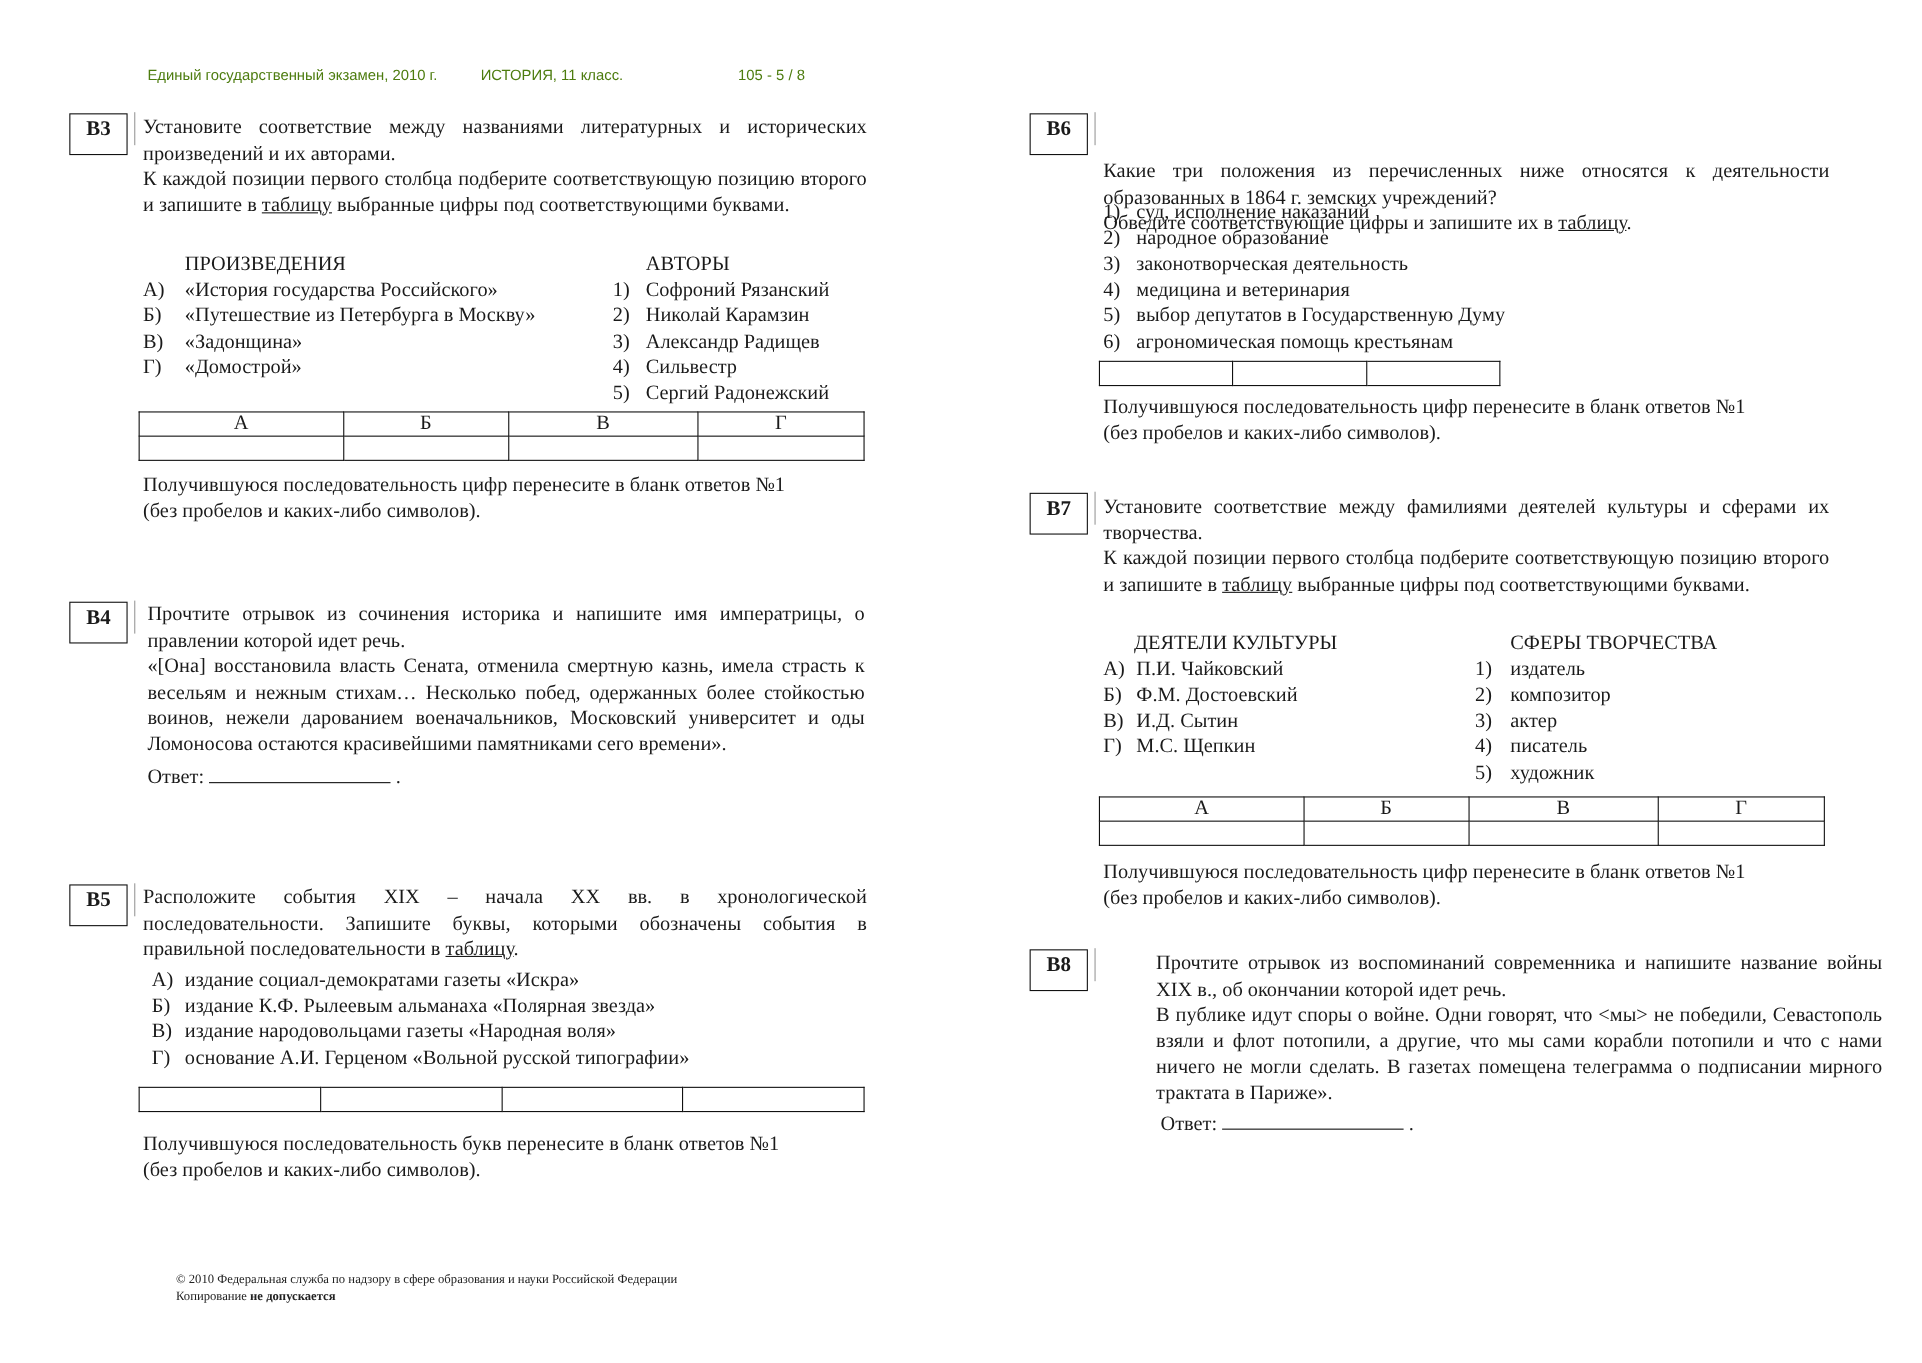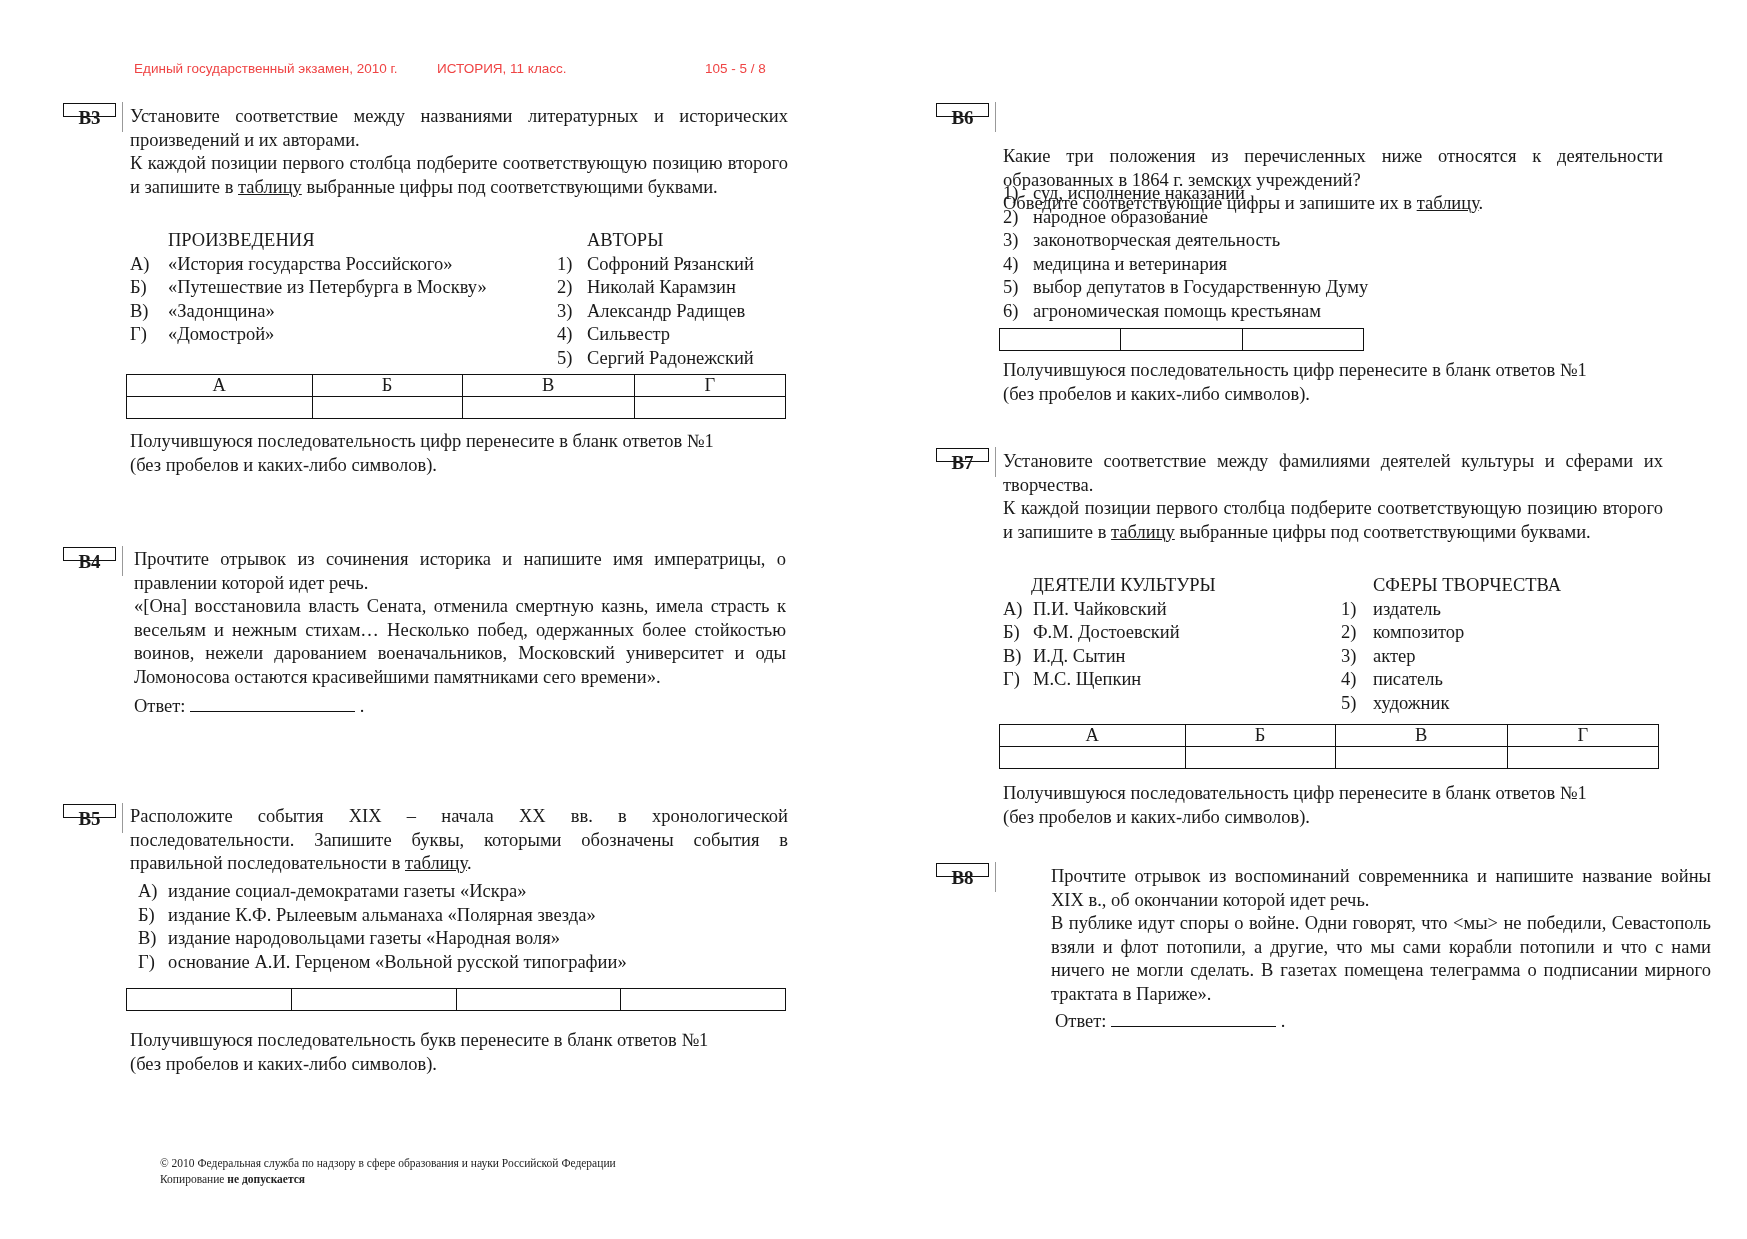--- a/index.html
+++ b/index.html
@@ -1,41 +1,41 @@
 <!DOCTYPE html>
 <html><head>
 <meta charset="utf-8">
 <style>
   html, body { margin:0; padding:0; background:#ffffff; }
   body { width:1747px; height:1239px; position:relative; overflow:hidden;
          font-family:"Liberation Serif", serif; color:#1a1a1a; font-size:18.5px; }
   .abs { position:absolute; }
-  .hdr { font-family:"Liberation Sans", sans-serif; font-size:13.5px; color:#ef4444; top:61px; }
-  .qbox { position:absolute; width:53px; height:14px; border:1.5px solid #111; box-sizing:border-box;
+  .hdr { font-family:"Liberation Sans", sans-serif; font-size:13.5px; color:#4d7c0f; top:61px; }
+  .qbox { position:absolute; width:53px; height:38px; border:1.5px solid #111; box-sizing:border-box;
           font-weight:bold; font-size:19px; text-align:center; line-height:27px; }
   .qbox::after { content:""; position:absolute; right:-8px; top:-2px; height:30px; border-left:1px solid #999; }
   .col { position:absolute; line-height:23.5px; text-align:justify; }
   .col p { margin:0; }
   .u { text-decoration:underline; }
   .list { margin:0; padding:0; list-style:none; }
   .list li { display:flex; }
   .list .k { display:inline-block; width:38px; }
   .list.b .k { width:30px; }
   table.ans { border-collapse:collapse; position:absolute; }
   table.ans td { border:1.5px solid #111; height:21px; text-align:center; font-size:18.5px; padding:0; line-height:21px; }
   .answer-line { display:inline-block; width:165px; border-bottom:1px solid #111; height:18px; vertical-align:baseline; }
   .foot { position:absolute; font-size:11.5px; text-align:left; width:600px; line-height:16px; color:#222; }
 </style>
 </head>
 <body>
 
 <div>
   <span class="abs hdr" style="left:134px;">Единый государственный экзамен, 2010 г.</span>
   <span class="abs hdr" style="left:437px;">ИСТОРИЯ,  11  класс.</span>
-  <span class="abs hdr" style="left:671px;margin-left:34px;">105 - 5 / 8</span>
+  <span class="abs hdr" style="left:671px;">105 - 5 / 8</span>
 </div>
 
 <section>
   <div class="qbox" style="left:63px;top:103px;">В3</div>
   <div class="col" style="left:130px;top:105px;width:658px;">
     <p>Установите соответствие между названиями литературных и исторических произведений и их авторами.</p>
     <p><span>К каждой позиции первого столбца подберите соответствующую позицию второго и запишите в </span><span class="u">таблицу</span><span> выбранные цифры под соответствующими буквами.</span></p>
   </div>
   <div class="abs" style="left:130px;top:229px;line-height:23.5px;">
     <div style="padding-left:38px;">ПРОИЗВЕДЕНИЯ</div>

